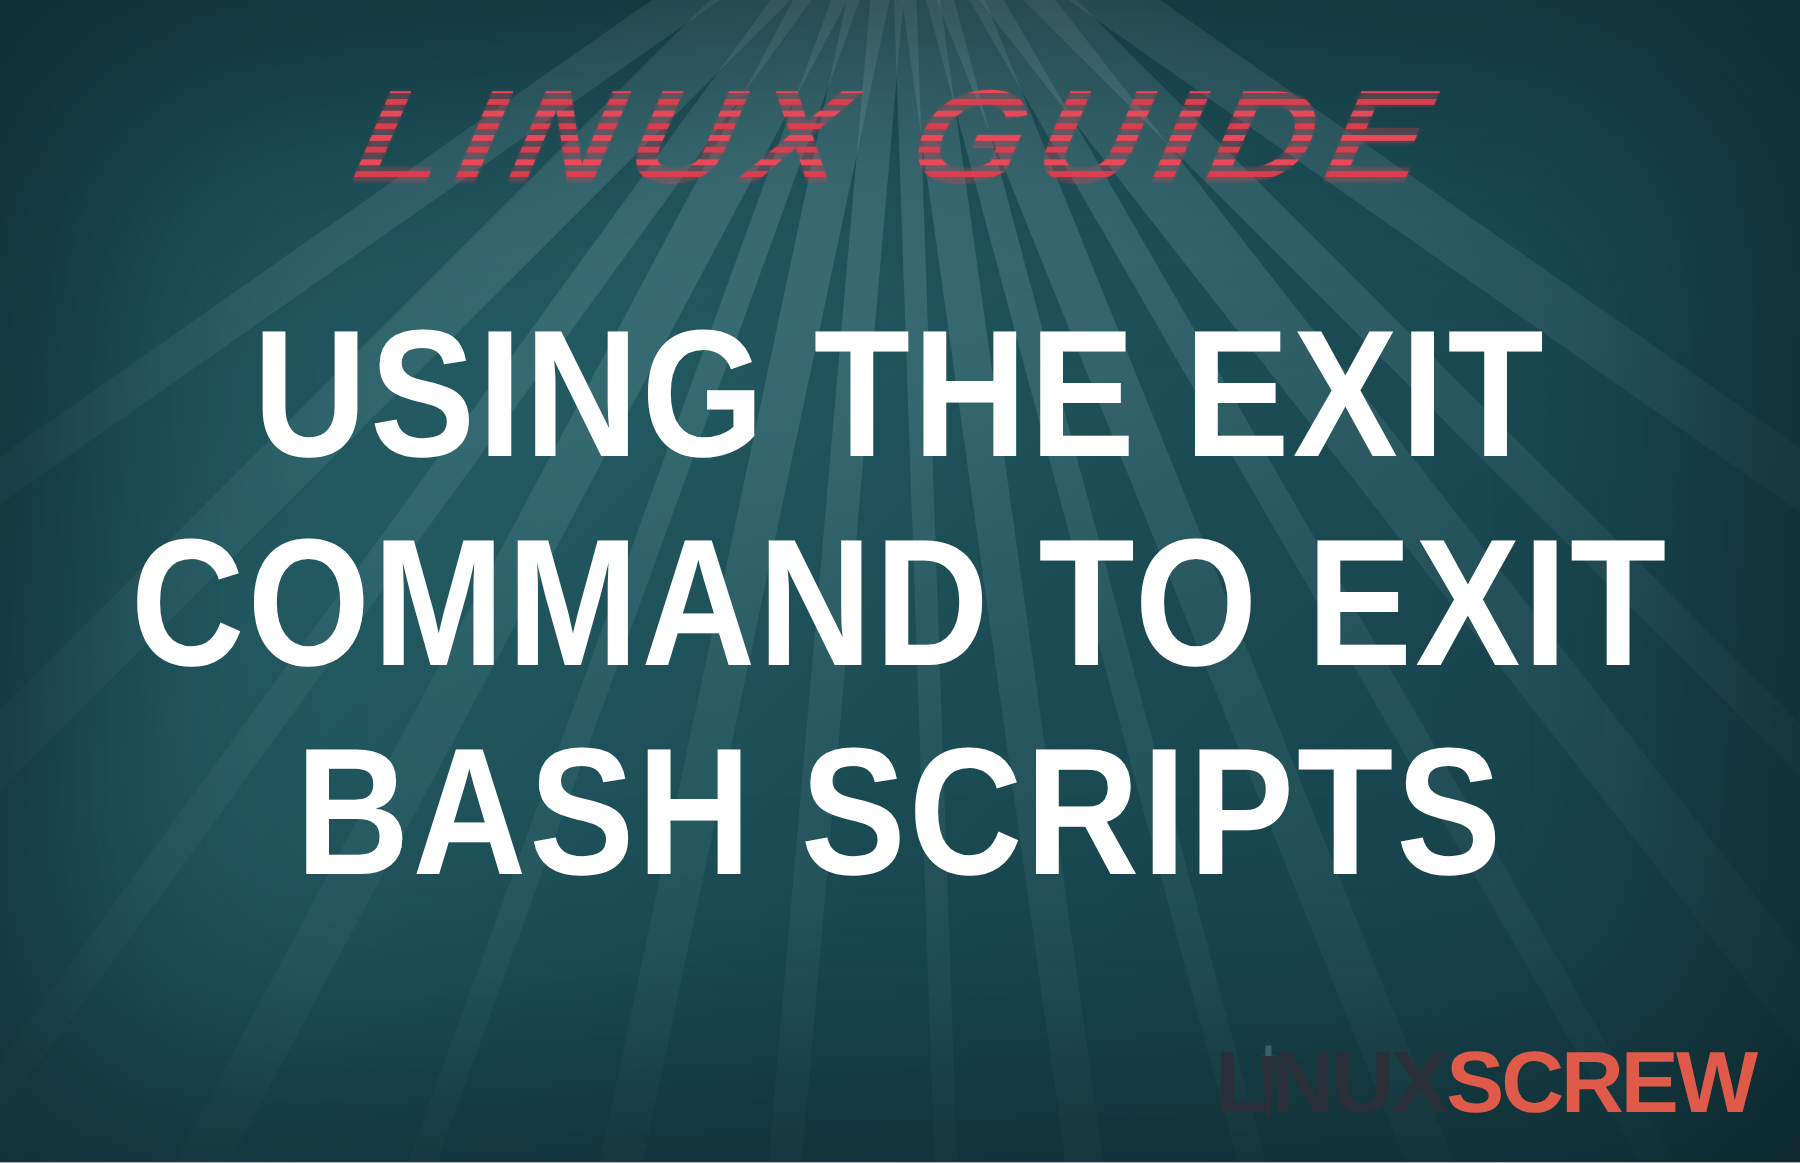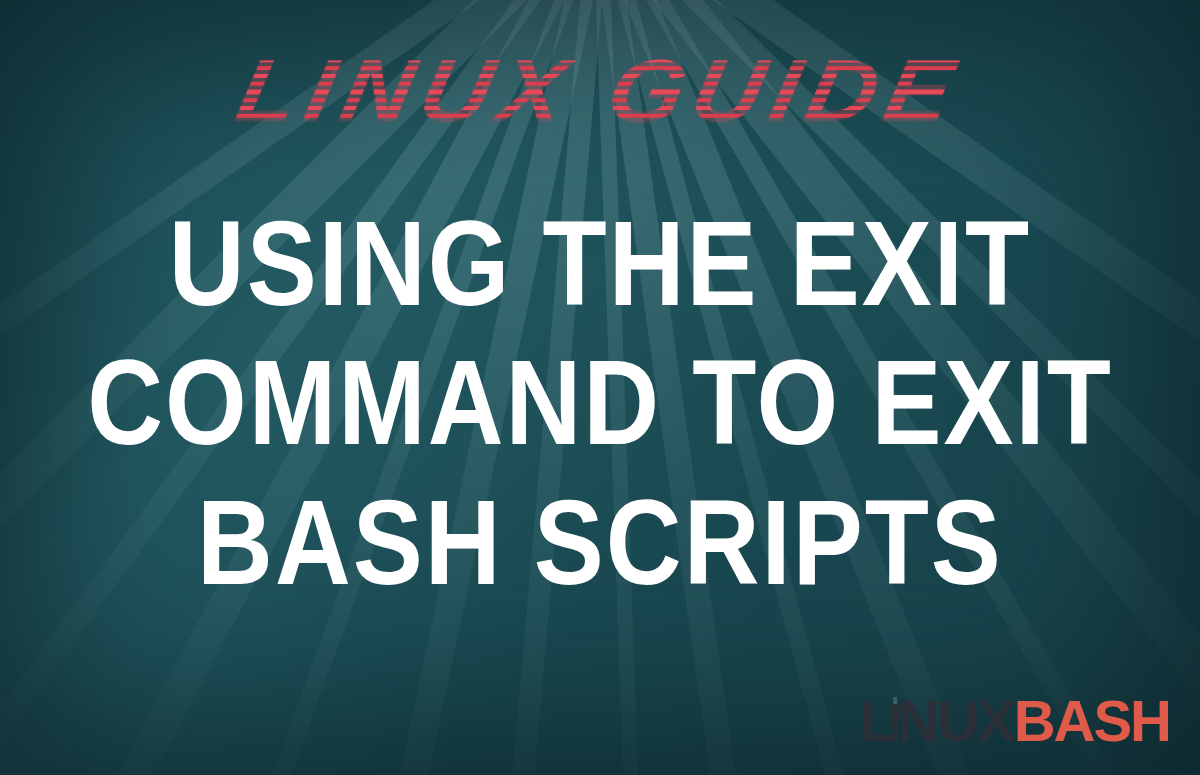--- a/index.html
+++ b/index.html
@@ -153,16 +153,16 @@
     <div class="ray" style="transform: translateX(-50%) rotate(55deg); width: 26px;"></div>
   </div>
 
   <div class="vignette"></div>
 
   <div class="linux-guide-title">LINUX GUIDE</div>
 
   <div class="main-title">USING THE EXIT COMMAND TO EXIT BASH SCRIPTS</div>
 
   <div class="watermark">
-    <span class="linux-part">L</span><span class="screw-icon"></span><span class="linux-part">NUX</span><span class="screw-part">BASH</span>
+    <span class="linux-part">L</span><span class="screw-icon"></span><span class="linux-part">NUX</span><span class="screw-part">SCREW</span>
   </div>
 
 </div>
 
 </body></html>

